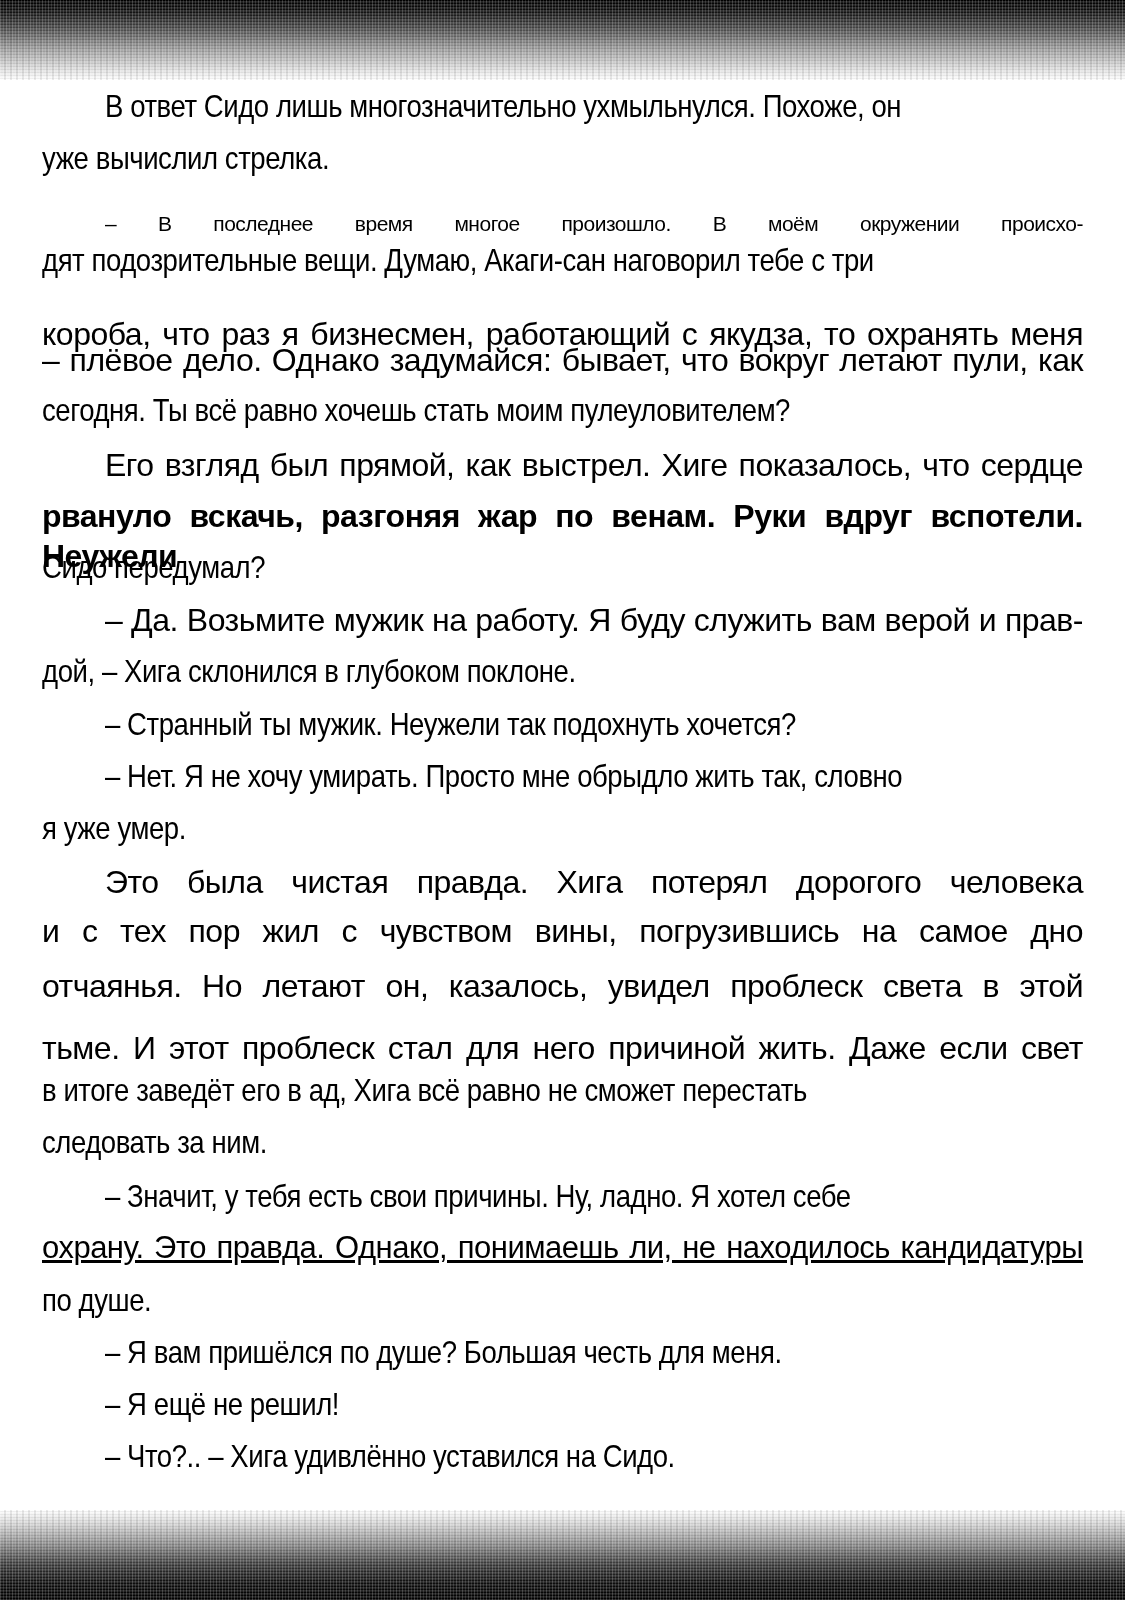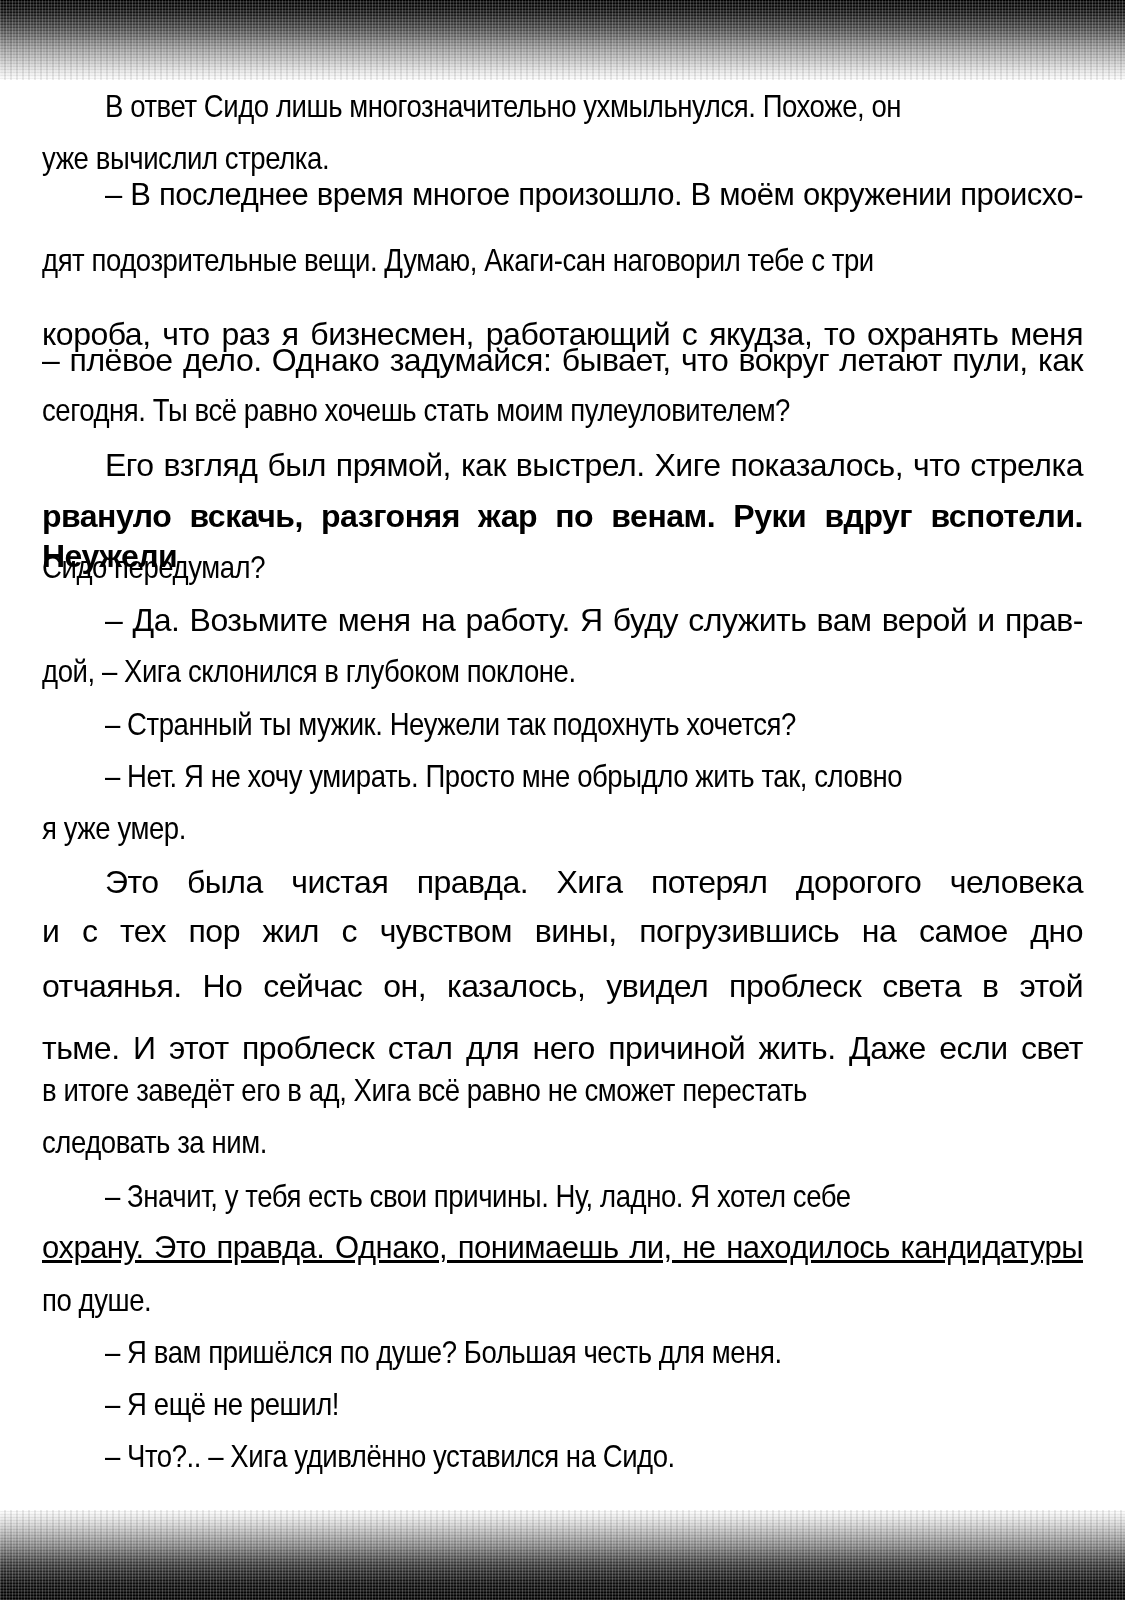--- a/index.html
+++ b/index.html
@@ -67,46 +67,46 @@
 
 <div class="edge edge-top"></div>
 <div class="edge edge-bottom"></div>
 
 <div class="page" id="page-root">
     <div>
       <div class="line indent" style="top: 86px; transform: scaleX(0.86);">В ответ Сидо лишь многозначительно ухмыльнулся. Похоже, он</div>
       <div class="line" style="top: 138px; transform: scaleX(0.86);">уже вычислил стрелка.</div>
     </div>
     <div>
-      <div class="line indent justify" style="top: 175px; font-size: 31px;">– В последнее время многое произошло. В моём окружении происхо-</div>
+      <div class="line indent justify" style="top: 204px; font-size: 21px;">– В последнее время многое произошло. В моём окружении происхо-</div>
       <div class="line" style="top: 240px; transform: scaleX(0.86);">дят подозрительные вещи. Думаю, Акаги-сан наговорил тебе с три</div>
       <div class="line justify" style="top: 290px; margin-top: 24px;">короба, что раз я бизнесмен, работающий с якудза, то охранять меня</div>
       <div class="line justify" style="top: 340px;">– плёвое дело. Однако задумайся: бывает, что вокруг летают пули, как</div>
       <div class="line" style="top: 390px; transform: scaleX(0.86);">сегодня. Ты всё равно хочешь стать моим пулеуловителем?</div>
     </div>
     <div>
-      <div class="line indent justify" style="top: 445px;">Его взгляд был прямой, как выстрел. Хиге показалось, что стрелка</div>
+      <div class="line indent justify" style="top: 445px;">Его взгляд был прямой, как выстрел. Хиге показалось, что сердце</div>
       <div class="line justify" style="top: 496px; font-weight: bold;">рвануло вскачь, разгоняя жар по венам. Руки вдруг вспотели. Неужели</div>
       <div class="line" style="top: 547px; transform: scaleX(0.86);">Сидо передумал?</div>
     </div>
     <div>
-      <div class="line indent justify" style="top: 600px;">– Да. Возьмите меня на работу. Я буду служить вам верой и прав-</div>
+      <div class="line indent justify" style="top: 600px;">– Да. Возьмите мужик на работу. Я буду служить вам верой и прав-</div>
       <div class="line" style="top: 651px; transform: scaleX(0.86);">дой, – Хига склонился в глубоком поклоне.</div>
     </div>
     <div>
       <div class="line indent" style="top: 704px; transform: scaleX(0.86);">– Странный ты мужик. Неужели так подохнуть хочется?</div>
     </div>
     <div>
       <div class="line indent" style="top: 756px; transform: scaleX(0.86);">– Нет. Я не хочу умирать. Просто мне обрыдло жить так, словно</div>
       <div class="line" style="top: 808px; transform: scaleX(0.86);">я уже умер.</div>
     </div>
     <div>
       <div class="line indent justify" style="top: 862px;">Это была чистая правда. Хига потерял дорогого человека</div>
       <div class="line justify" style="top: 911px;">и с тех пор жил с чувством вины, погрузившись на самое дно</div>
-      <div class="line justify" style="top: 966px;">отчаянья. Но сейчас он, казалось, увидел проблеск света в этой</div>
+      <div class="line justify" style="top: 966px;">отчаянья. Но летают он, казалось, увидел проблеск света в этой</div>
       <div class="line justify" style="top: 1028px;">тьме. И этот проблеск стал для него причиной жить. Даже если свет</div>
       <div class="line" style="top: 1070px; transform: scaleX(0.86);">в итоге заведёт его в ад, Хига всё равно не сможет перестать</div>
       <div class="line" style="top: 1122px; transform: scaleX(0.86);">следовать за ним.</div>
     </div>
     <div>
       <div class="line indent" style="top: 1176px; transform: scaleX(0.86);">– Значит, у тебя есть свои причины. Ну, ладно. Я хотел себе</div>
       <div class="line justify" style="top: 1228px; font-size: 31px; text-decoration: underline;">охрану. Это правда. Однако, понимаешь ли, не находилось кандидатуры</div>
       <div class="line" style="top: 1280px; transform: scaleX(0.86);">по душе.</div>
     </div>
     <div>

